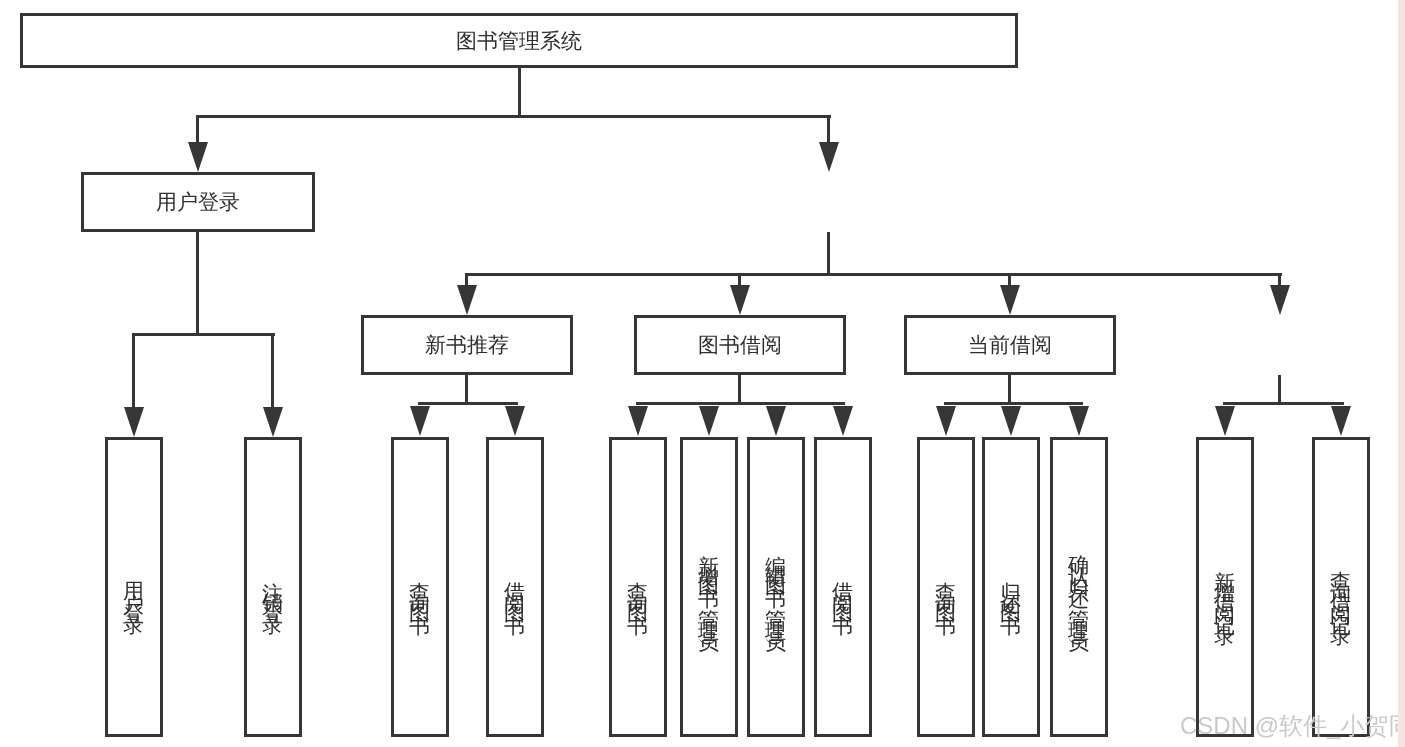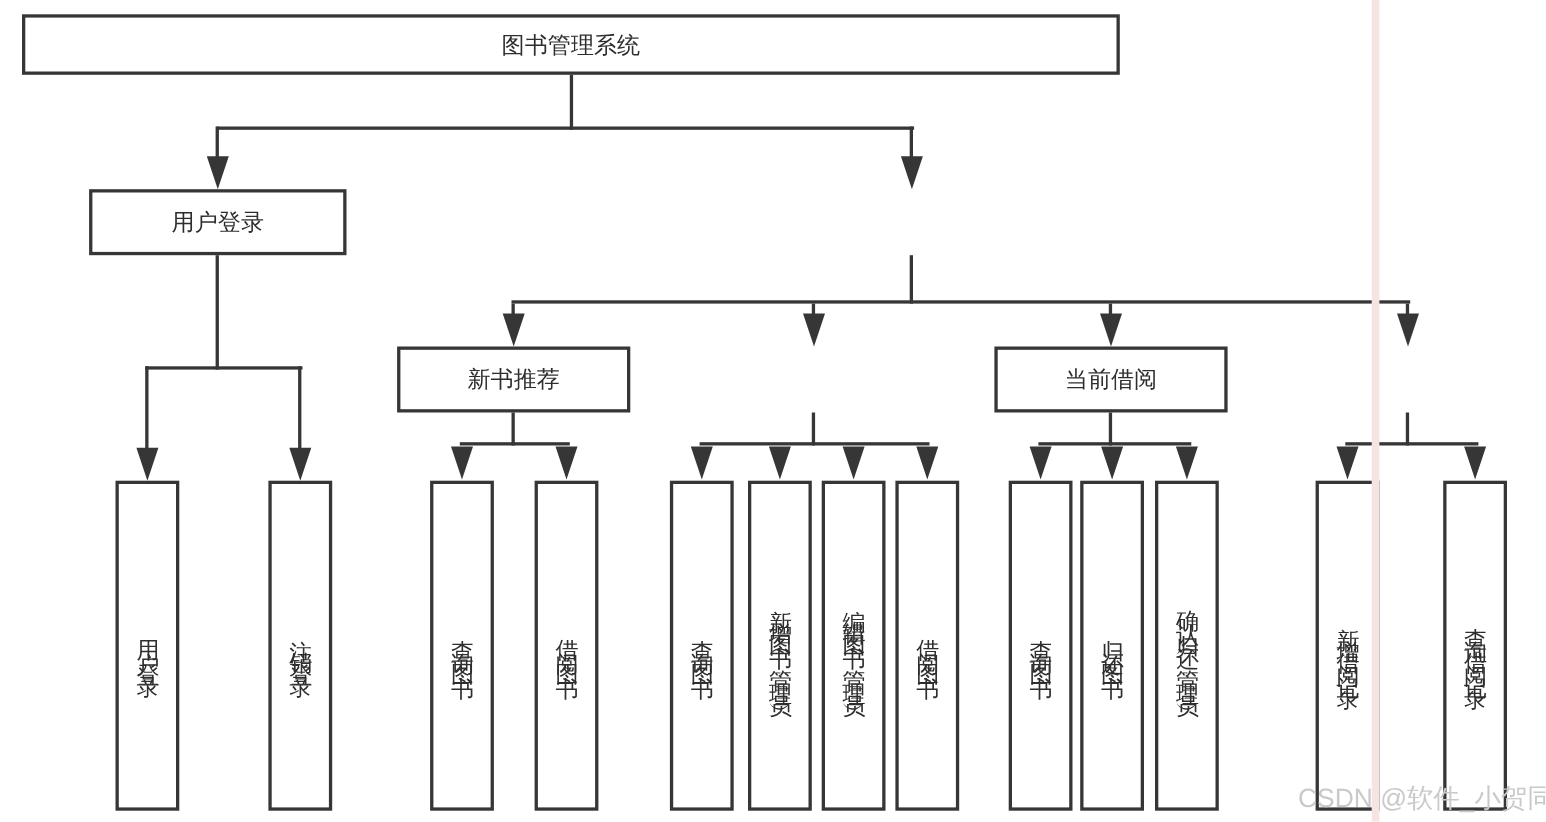--- a/index.html
+++ b/index.html
@@ -10,21 +10,21 @@
     --watermark:#c9c9c9;
     --strip:#f8e3e3;
   }
   html,body{margin:0;padding:0;}
   body{
     width:1405px;height:747px;
     background:var(--bg);
     font-family:"Liberation Sans","DejaVu Sans",sans-serif;
     overflow:hidden;
   }
-  .stage{position:relative;width:1254px;height:747px;}
+  .stage{position:relative;width:1405px;height:747px;}
   .box{
     position:absolute;
     box-sizing:border-box;
     border:3px solid var(--line);
     background:var(--box-bg);
     display:flex;
     align-items:center;
     justify-content:center;
     color:var(--text);
     font-size:21px;
@@ -96,20 +96,23 @@
   <div class="vline" style="left:738px;top:276px;height:12px"></div>
   <div class="arrow" style="left:730px;top:285px"></div>
   <div class="vline" style="left:1008px;top:276px;height:12px"></div>
   <div class="arrow" style="left:1000px;top:285px"></div>
   <div class="vline" style="left:1278px;top:276px;height:12px"></div>
   <div class="arrow" style="left:1270px;top:285px"></div>
 
   <div class="box" style="left:361px;top:315px;width:212px;height:60px">
     <span>新书推荐</span>
   </div>
+  <div class="box" style="left:634px;top:315px;width:212px;height:60px">
+    <span>图书借阅</span>
+  </div>
   <div class="box" style="left:904px;top:315px;width:212px;height:60px">
     <span>当前借阅</span>
   </div>
 
   <div class="vline" style="left:465px;top:375px;height:30px"></div>
   <div class="hline" style="left:418px;top:402px;width:100px"></div>
   <div class="arrow" style="left:410px;top:406px"></div>
   <div class="arrow" style="left:505px;top:406px"></div>
 
   <div class="vline" style="left:738px;top:375px;height:30px"></div>

